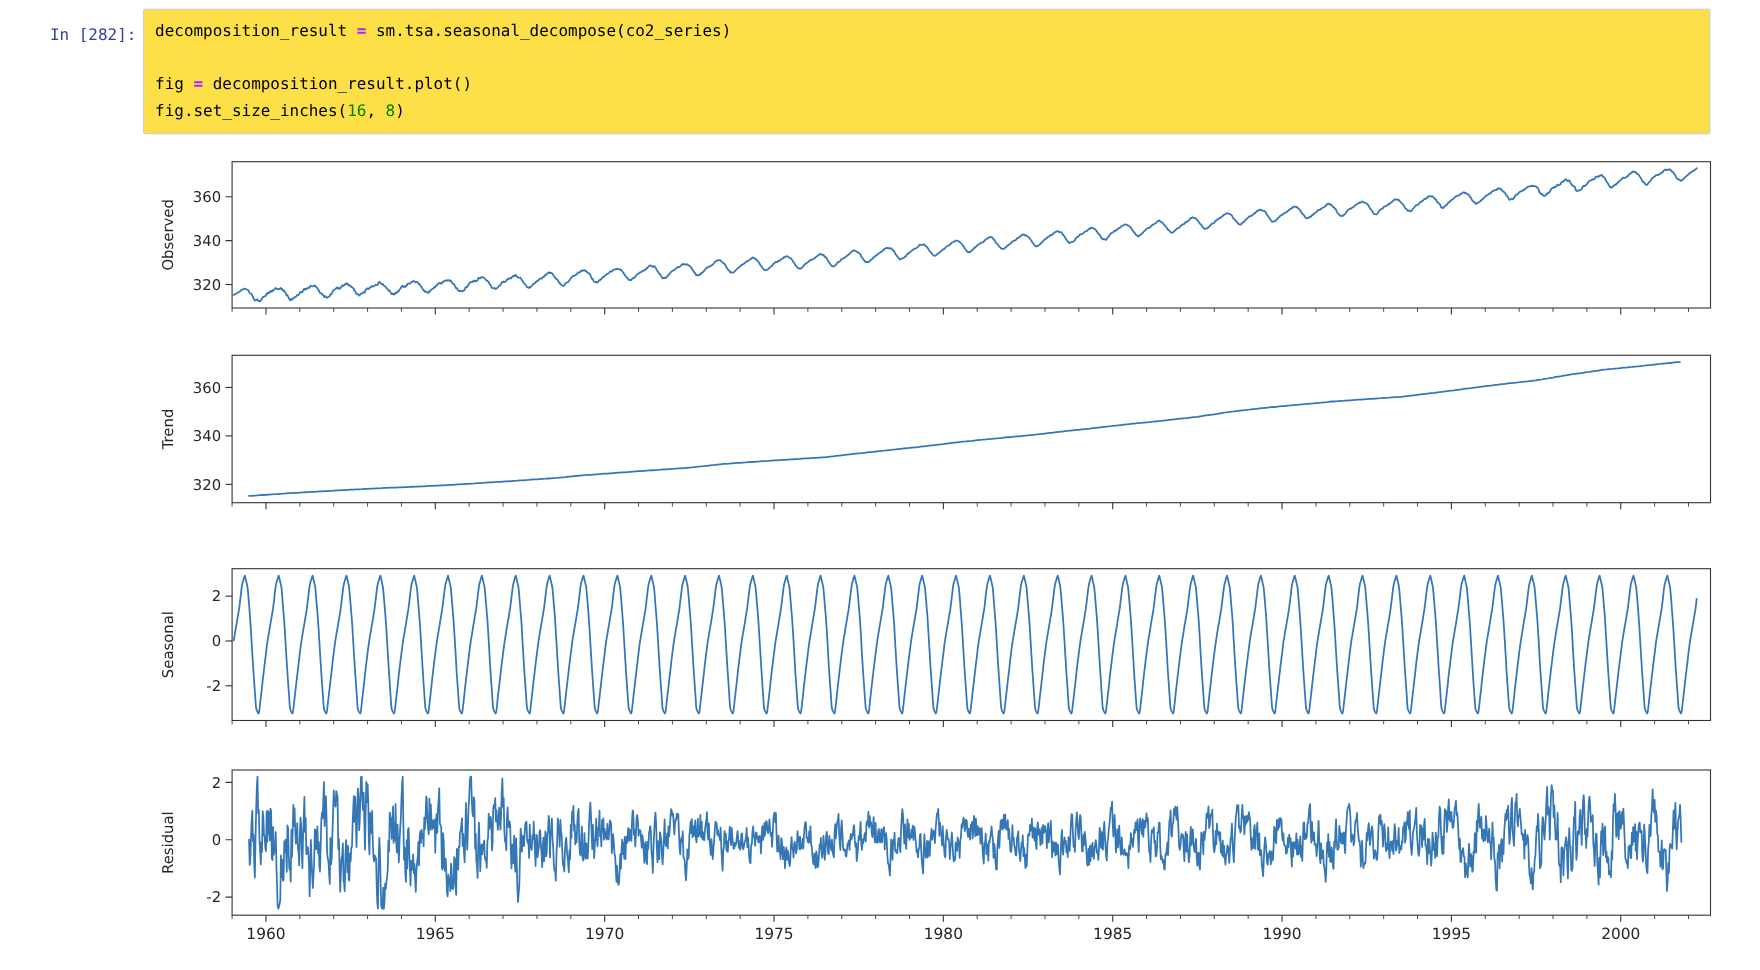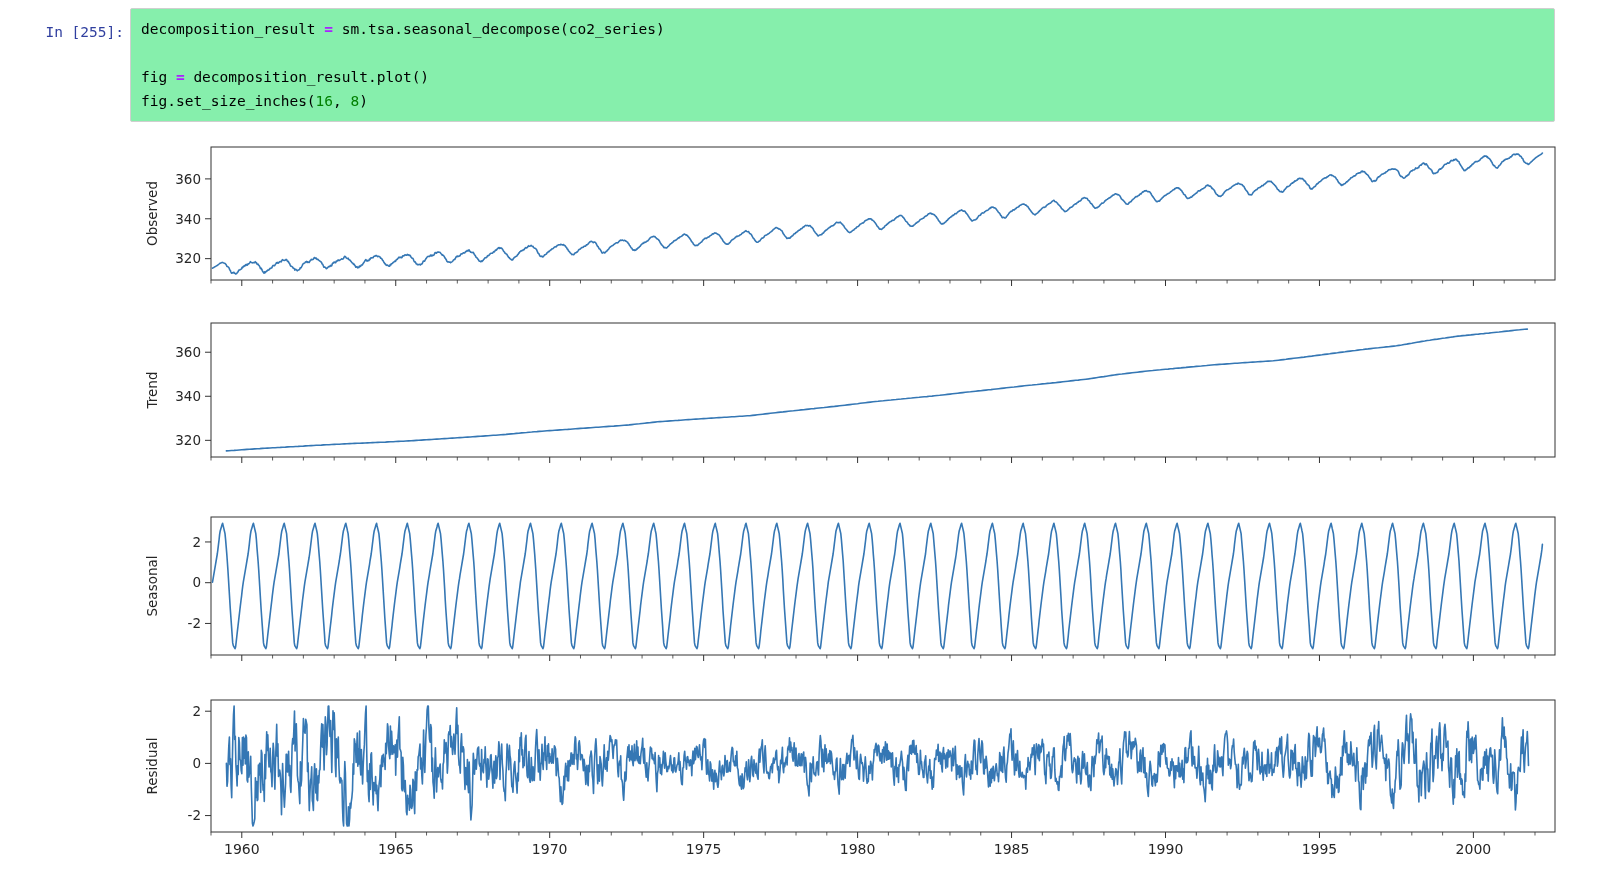--- a/index.html
+++ b/index.html
@@ -5,38 +5,38 @@
   html,body{margin:0;padding:0;background:#ffffff;width:1600px;height:882px;overflow:hidden;}
   body{font-family:"DejaVu Sans","Liberation Sans",sans-serif;position:relative;}
   .cell-row{position:absolute;top:8px;left:0;width:1600px;}
   .prompt{
     position:absolute;left:6px;top:12px;width:118px;text-align:right;
     font-family:"DejaVu Sans Mono","Liberation Mono",monospace;
     font-size:14.5px;line-height:24px;white-space:pre;
   }
   .input-area{
     position:absolute;left:130px;top:0;width:1425px;min-height:108px;
-    border:1px solid #cfcfcf;border-radius:2px;background:#86efac;
+    border:1px solid #cfcfcf;border-radius:2px;background:#fde047;
     box-sizing:border-box;padding:8px 10px;
   }
   .code{
     margin:0;font-family:"DejaVu Sans Mono","Liberation Mono",monospace;
     font-size:14.5px;line-height:24px;color:#000;white-space:pre;
   }
   .tok-operator{font-weight:bold;}
   .figure-wrap{position:absolute;top:140px;left:0;width:1600px;height:742px;}
   svg text{font-family:"DejaVu Sans","Liberation Sans",sans-serif;}
 </style>
 </head>
 <body>
 
 <div class="page">
 
   <div class="cell-row">
-    <div class="prompt" style="color: rgb(48, 63, 159);">In [255]:</div>
+    <div class="prompt" style="color: rgb(48, 63, 159);">In [282]:</div>
     <div class="input-area">
       <pre class="code" id="code-pre"><span class="tok-plain" style="color: rgb(0, 0, 0);">decomposition_result </span><span class="tok-operator" style="color: rgb(170, 34, 255);">=</span><span class="tok-plain" style="color: rgb(0, 0, 0);"> sm.tsa.seasonal_decompose(co2_series)</span>
 
 <span class="tok-plain" style="color: rgb(0, 0, 0);">fig </span><span class="tok-operator" style="color: rgb(170, 34, 255);">=</span><span class="tok-plain" style="color: rgb(0, 0, 0);"> decomposition_result.plot()</span>
 <span class="tok-plain" style="color: rgb(0, 0, 0);">fig.set_size_inches(</span><span class="tok-number" style="color: rgb(0, 128, 0);">16</span><span class="tok-plain" style="color: rgb(0, 0, 0);">, </span><span class="tok-number" style="color: rgb(0, 128, 0);">8</span><span class="tok-plain" style="color: rgb(0, 0, 0);">)</span>
 </pre>
     </div>
   </div>
 
   <div class="figure-wrap">

